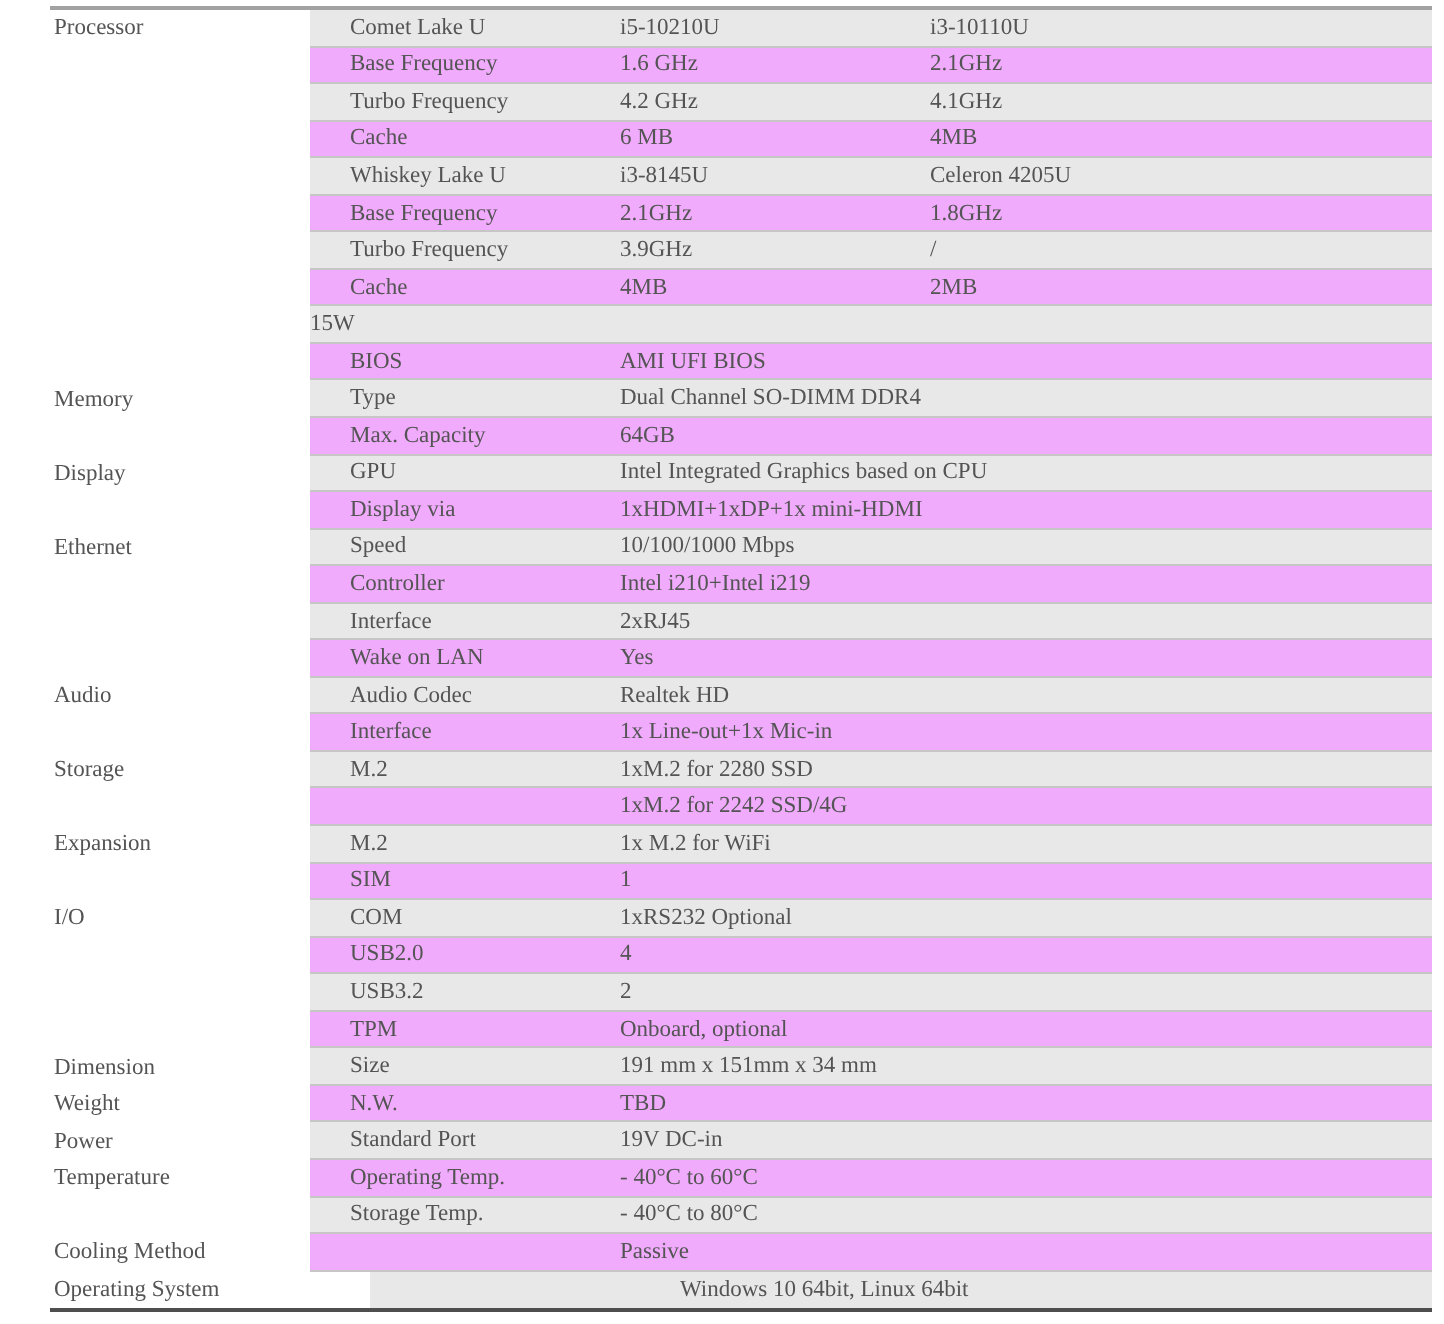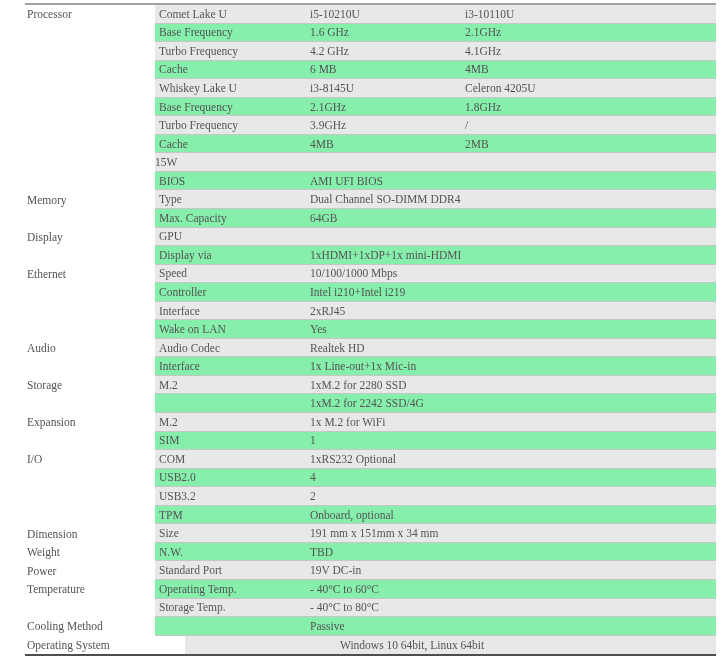--- a/index.html
+++ b/index.html
@@ -38,33 +38,33 @@
     display: flex;
     align-items: center;
     white-space: nowrap;
     overflow: hidden;
   }
   .content {
     flex: 1;
     display: flex;
     box-sizing: border-box;
     border-bottom: 1px solid var(--separator, #c6c6c6);
-    background: #86efac;
+    background: #f0abfc;
   }
   .row:last-child .content {
     border-bottom: none;
     margin-left: 30px;
   }
   .content.shaded {
     background: var(--shade, #e8e8e8);
   }
   .key {
     width: 155px;
     box-sizing: border-box;
-    padding-left: 4px;
+    padding-left: 20px;
     display: flex;
     align-items: center;
     white-space: nowrap;
     overflow: hidden;
   }
   .v1 {
     width: 155px;
     box-sizing: border-box;
     display: flex;
     align-items: center;
@@ -176,20 +176,21 @@
       <div class="cat"></div>
       <div class="content">
         <div class="key">Max. Capacity</div>
         <div class="v1 span">64GB</div>
       </div>
     </div>
     <div class="row">
       <div class="cat">Display</div>
       <div class="content shaded">
         <div class="key">GPU</div>
+        <div class="v1 span">Intel Integrated Graphics based on CPU</div>
       </div>
     </div>
     <div class="row">
       <div class="cat"></div>
       <div class="content">
         <div class="key">Display via</div>
         <div class="v1 span">1xHDMI+1xDP+1x mini-HDMI</div>
       </div>
     </div>
     <div class="row">

